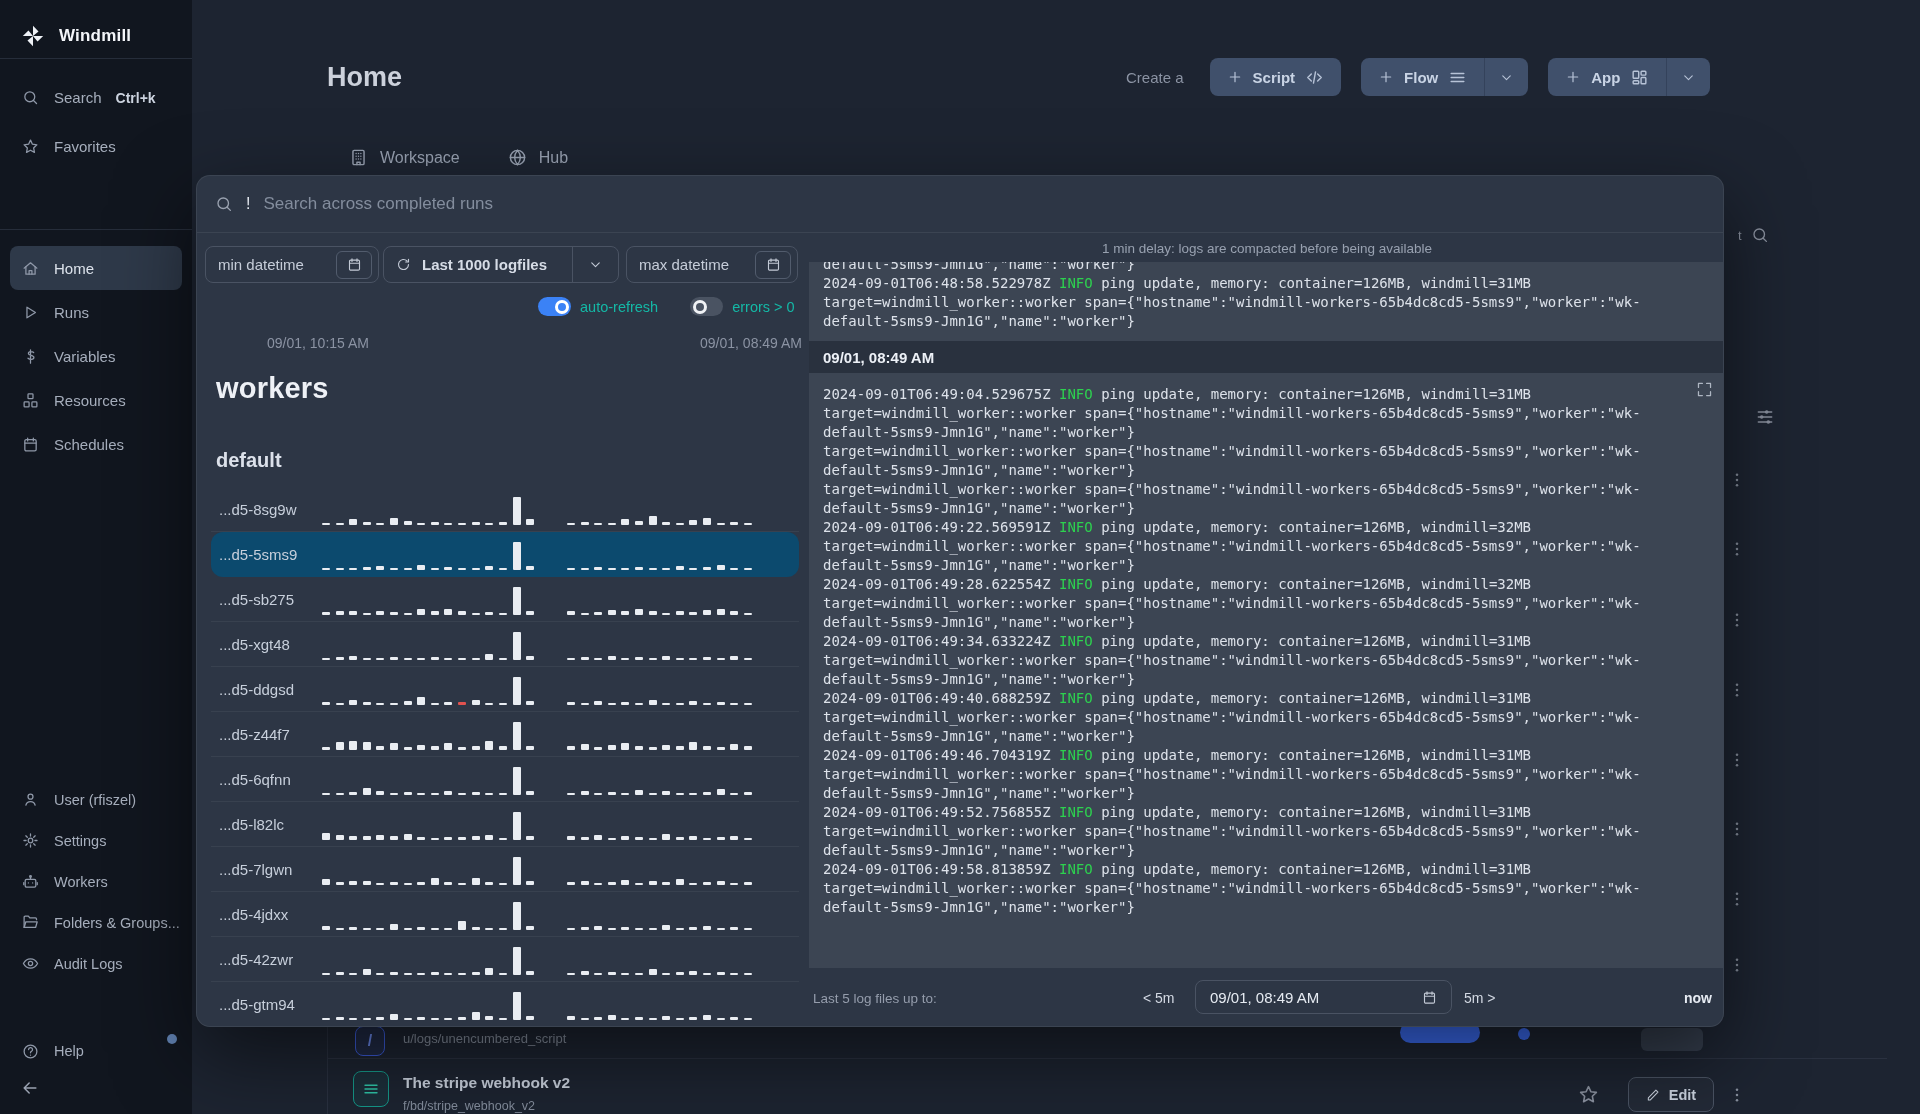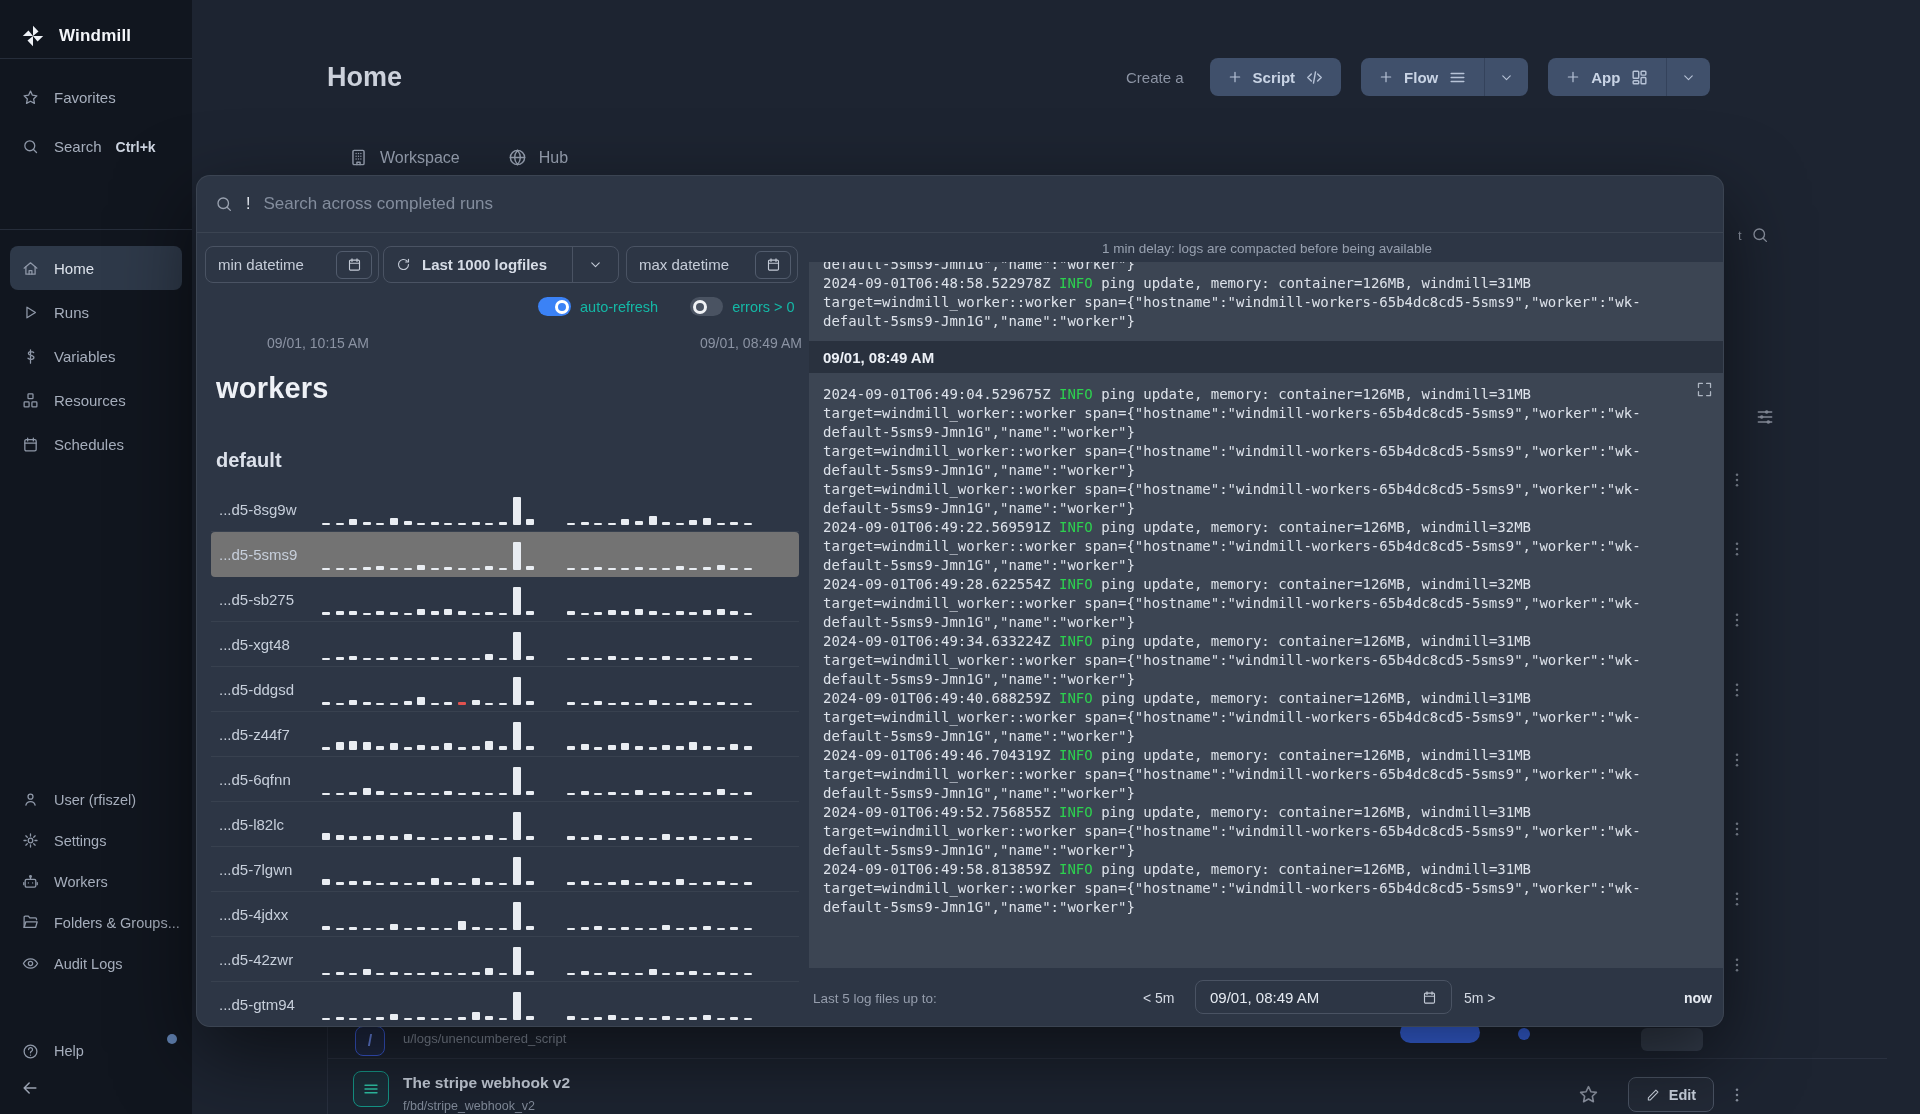--- a/index.html
+++ b/index.html
@@ -100,21 +100,21 @@
   .tgl-gap{width:14px}
 
   .range-label{position:absolute;top:159px;color:#8b93a3;font-size:14px}
   #range-start{left:70px}
   #range-end{right:921px}
 
   .workers-title{position:absolute;left:19px;top:196px;font-size:29px;font-weight:700;color:#eef1f6;letter-spacing:.2px}
   .group-title{position:absolute;left:19px;top:273px;font-size:20px;font-weight:700;color:#dce1ea}
   #worker-list{position:absolute;left:14px;top:311px;width:588px}
   .worker-row{height:45px;display:flex;align-items:center;border-bottom:1px solid rgba(255,255,255,.055);padding:0 8px;cursor:pointer}
-  .worker-row.selected{background:#737373;border-radius:4px;border-bottom-color:transparent}
+  .worker-row.selected{background:#0c4a6e;border-radius:12px;border-bottom-color:transparent}
   .wname{width:103px;color:#c7cfdb;font-size:15px;flex:none}
   .spark{width:430px;height:32px;display:flex;align-items:flex-end;justify-content:space-between}
   .bar{width:8px;background:#e9edf2;border-radius:1px;flex:none}
   .bar.red{background:#e0524f}
 
   
   .delay-note{position:absolute;left:612px;width:916px;top:65px;text-align:center;color:#98a1b0;font-size:13.5px}
   .logblock{position:absolute;left:612px;width:916px;background:#3c4553;font-family:"DejaVu Sans Mono",monospace;font-size:14px;line-height:19px;color:#dde2ea;padding:4px 14px;overflow:hidden}
   #log-block-1{top:86px;height:79px}
   #log-block-1 .clipped{margin-top:-11px}
@@ -144,34 +144,34 @@
             <path d="M12 12V2.6l5.1 5.2zM12 12h9.4l-5.2 5.1zM12 12v9.4l-5.1-5.2zM12 12H2.6l5.2-5.1z"></path>
           </svg>
         </span>
       <span class="logo-text">Windmill</span>
     </div>
     <div class="sb-divider" style="top:58px"></div>
     <nav class="sb-group" id="sb-top">
         <div class="sb-item">
           <span class="icon">
             <svg viewBox="0 0 24 24" fill="none" stroke="currentColor" stroke-width="1.8" stroke-linecap="round" stroke-linejoin="round">
-              <path d="M12 3l2.7 5.8 6.3.8-4.6 4.4 1.2 6.3-5.6-3.1-5.6 3.1 1.2-6.3L3 9.6l6.3-.8z"></path>
-            </svg>
-          </span>
-          <span class="lbl">Favorites</span>
-        </div>
-        <div class="sb-item">
-          <span class="icon">
-            <svg viewBox="0 0 24 24" fill="none" stroke="currentColor" stroke-width="1.8" stroke-linecap="round" stroke-linejoin="round">
               <circle cx="11" cy="11" r="7"></circle>
               <path d="M20.5 20.5l-4.3-4.3"></path>
             </svg>
           </span>
           <span class="lbl">Search</span>
           <span class="kbd">Ctrl+k</span>
+        </div>
+        <div class="sb-item">
+          <span class="icon">
+            <svg viewBox="0 0 24 24" fill="none" stroke="currentColor" stroke-width="1.8" stroke-linecap="round" stroke-linejoin="round">
+              <path d="M12 3l2.7 5.8 6.3.8-4.6 4.4 1.2 6.3-5.6-3.1-5.6 3.1 1.2-6.3L3 9.6l6.3-.8z"></path>
+            </svg>
+          </span>
+          <span class="lbl">Favorites</span>
         </div>
       </nav>
     <div class="sb-divider" style="top:229px"></div>
     <nav class="sb-group" id="sb-main">
         <div class="sb-item active">
           <span class="icon">
             <svg viewBox="0 0 24 24" fill="none" stroke="currentColor" stroke-width="1.8" stroke-linecap="round" stroke-linejoin="round">
               <path d="M3 11.5L12 4l9 7.5"></path>
               <path d="M5.5 9.5V20h13V9.5"></path>
               <path d="M10 20v-5h4v5"></path>

